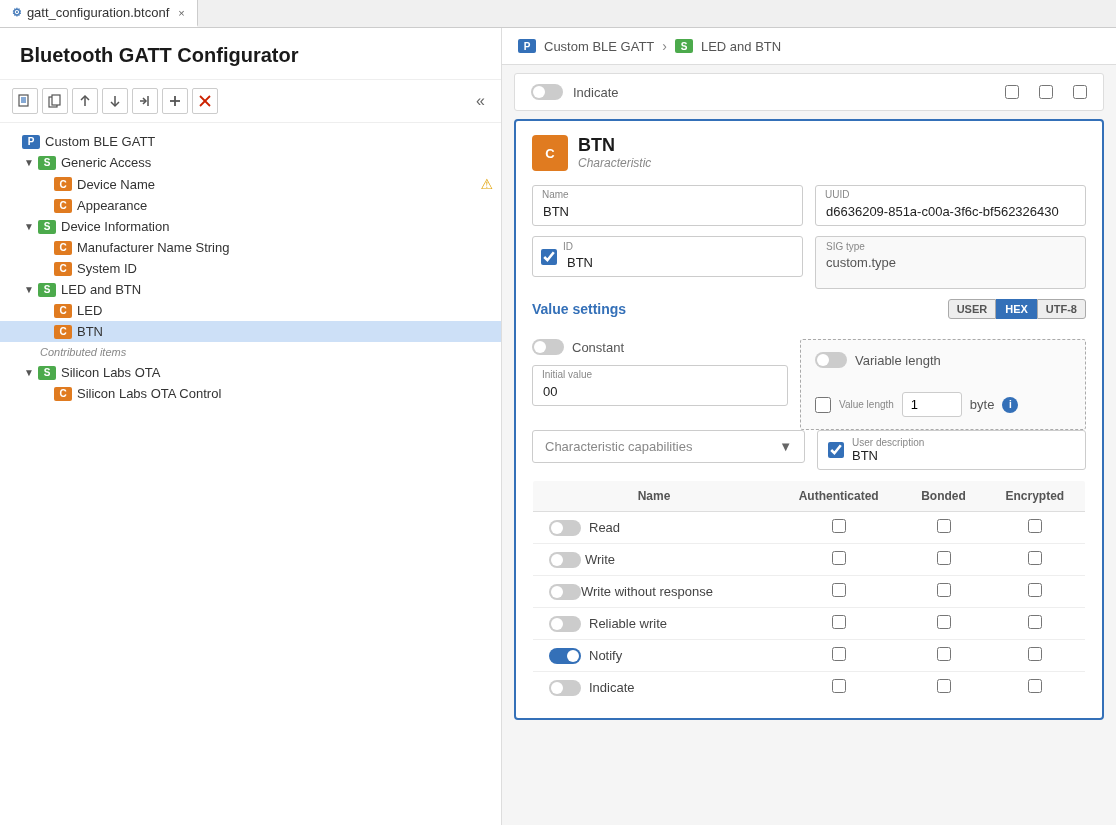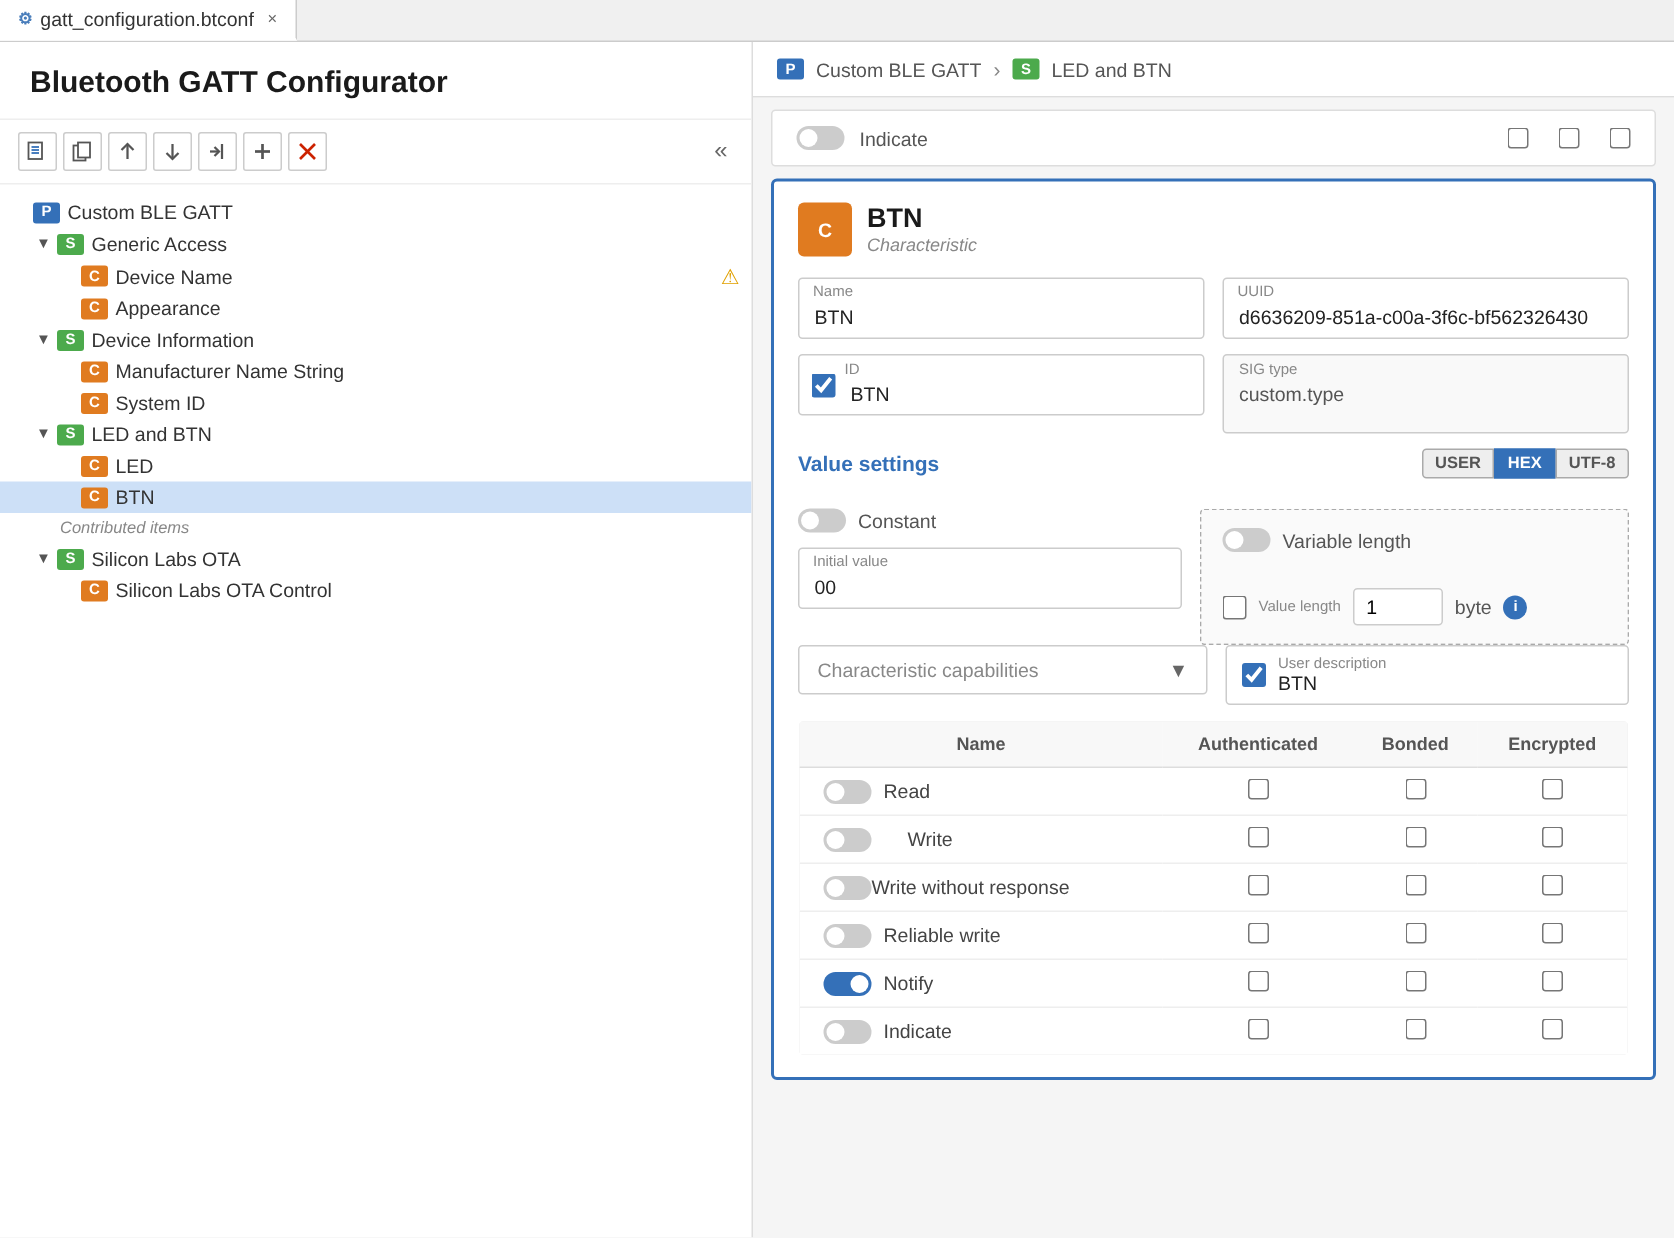--- a/index.html
+++ b/index.html
@@ -733,21 +733,21 @@
                   <span>Read</span>
                 </div>
               </td>
               <td><input type="checkbox" class="cap-checkbox" style=""></td>
               <td><input type="checkbox" class="cap-checkbox" style=""></td>
               <td><input type="checkbox" class="cap-checkbox" style=""></td>
             </tr>
 
             <tr>
               <td class="name-col">
-                <div style="display:flex; align-items:center; gap:24px;">
+                <div style="display:flex; align-items:center; gap:4px;">
                   <div class="toggle"></div>
                   <span>Write</span>
                 </div>
               </td>
               <td><input type="checkbox" class="cap-checkbox" style=""></td>
               <td><input type="checkbox" class="cap-checkbox" style=""></td>
               <td><input type="checkbox" class="cap-checkbox" style=""></td>
             </tr>
 
             <tr>

